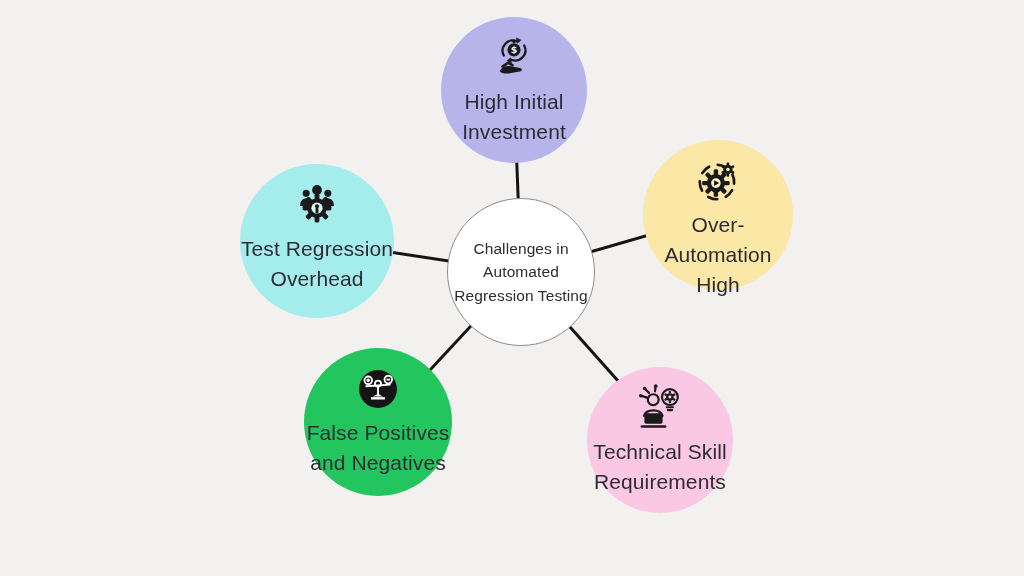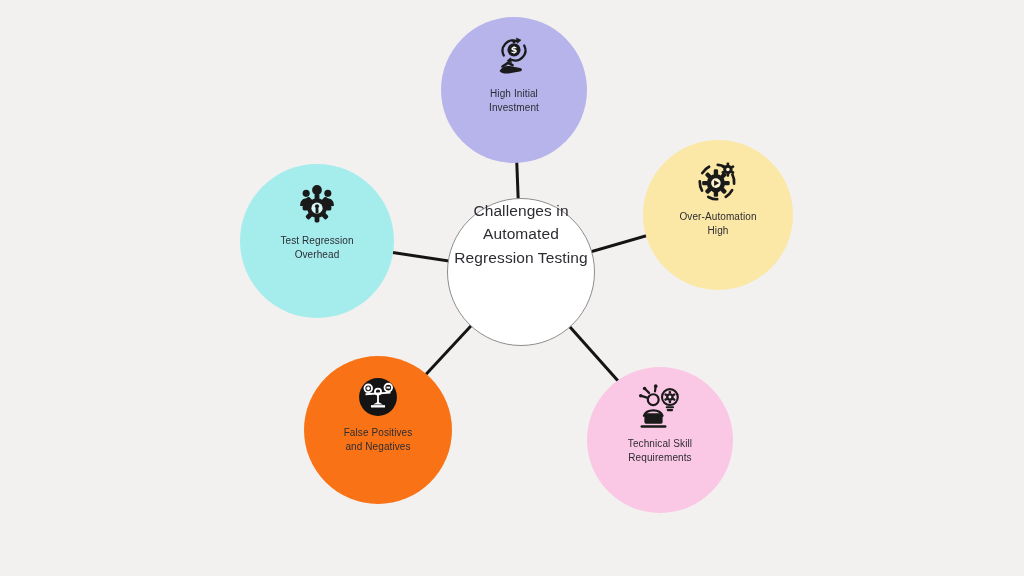--- a/index.html
+++ b/index.html
@@ -29,31 +29,32 @@
   .node .icon {
     margin-top: 15px;
     height: 52px;
     display: flex;
     align-items: center;
     justify-content: center;
     flex: 0 0 auto;
   }
   .node .label {
     margin-top: 3px;
-    font-size: 10px;
+    font-size: 21px;
     font-weight: 500;
     color: #2d2c33;
     text-align: center;
     white-space: pre-line;
     line-height: 1.42;
     letter-spacing: 0.1px;
   }
   .center-node {
     background: #ffffff;
     border: 1.4px solid #8d8d8d;
+    justify-content: center;
   }
   .center-node .label {
     margin-top: 0;
     font-size: 15.5px;
     line-height: 1.5;
   }
 </style>
 </head>
 <body>
 
@@ -155,21 +156,21 @@
           <circle r="5.4" fill="#d8f7f7"></circle>
           <circle cy="-1.8" r="2" fill="#1a1a1a"></circle>
           <rect x="-1.4" y="-0.6" width="2.8" height="5.8" rx="1.3" fill="#1a1a1a"></rect>
         </g>
       </svg>
     </div>
     <div class="label">Test Regression
 Overhead</div>
   </div>
 
-  <div class="node" style="left: 304px; top: 356px; width: 148px; height: 148px; background-color: #f97316;">
+  <div class="node" style="left: 304px; top: 348px; width: 148px; height: 148px; background-color: #22c55e;">
     <div class="icon">
       <svg width="52" height="52" viewBox="0 0 48 48">
         <circle cx="24" cy="24" r="17.5" fill="#141414"></circle>
         <g stroke="#ffffff" stroke-width="1.7" fill="none">
           <line x1="12.5" y1="21.5" x2="35.5" y2="20"></line>
           <circle cx="15" cy="16" r="3.5"></circle>
           <line x1="13.3" y1="16" x2="16.7" y2="16"></line>
           <line x1="15" y1="14.3" x2="15" y2="17.7"></line>
           <circle cx="33.5" cy="15.3" r="3.5"></circle>
           <line x1="31.8" y1="15.3" x2="35.2" y2="15.3"></line>

